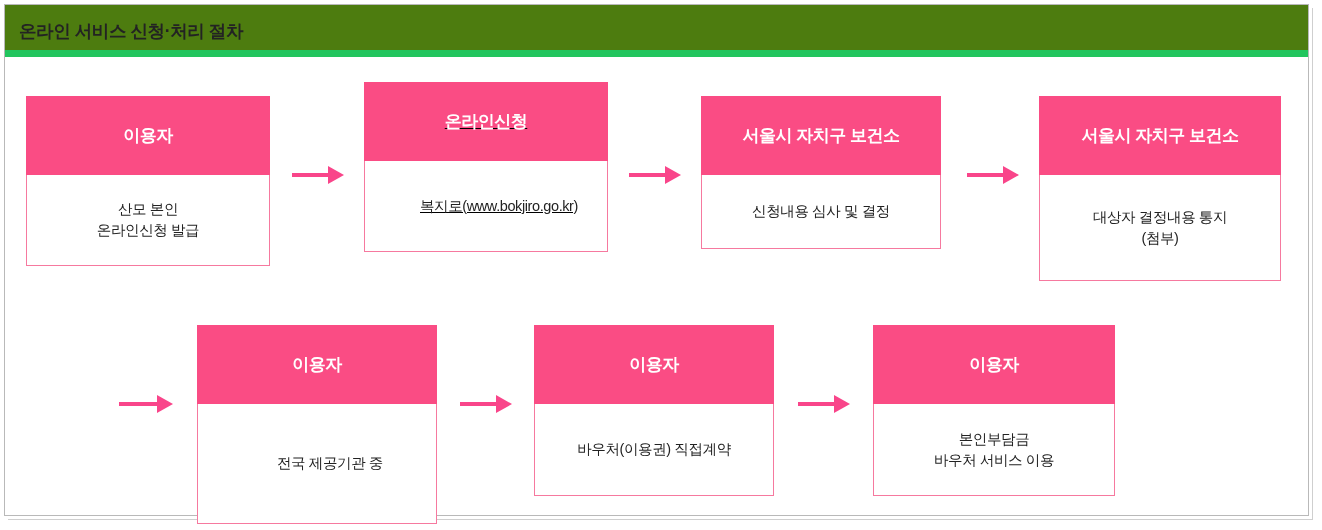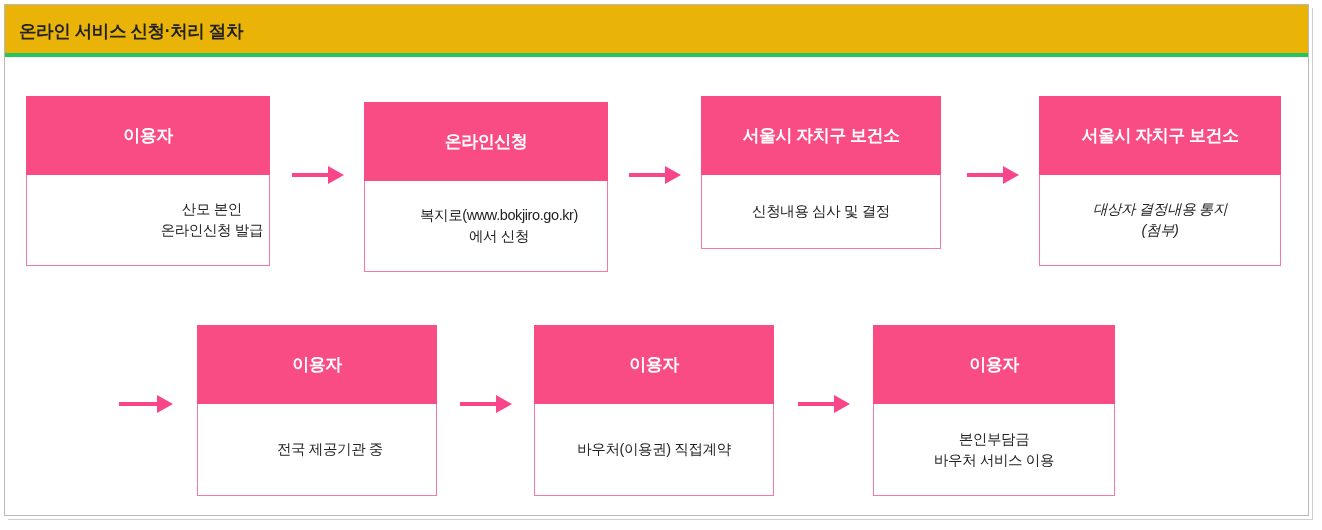--- a/index.html
+++ b/index.html
@@ -31,23 +31,23 @@
     box-shadow: 3px 3px 0 0 #ffffff, 4px 4px 0 0 #cfcfcf;
   }
 
   
   .panel-title-bar {
     position: absolute;
     left: 0;
     top: 0;
     right: 0;
     height: 52px;
-    border-bottom: 4px solid #22c55e;
-    box-sizing: border-box;
-    background: #eab308;
+    border-bottom: 7px solid #22c55e;
+    box-sizing: border-box;
+    background: #4d7c0f;
   }
   .panel-title {
     position: absolute;
     left: 14px;
     top: 14px;
     font-size: 17.5px;
     font-weight: bold;
     color: #232323;
     letter-spacing: -0.4px;
     white-space: nowrap;
@@ -126,68 +126,67 @@
   <div class="panel">
 
     <div class="panel-title-bar">
       <div class="panel-title">온라인 서비스 신청·처리 절차</div>
     </div>
 
     <div class="diagram">
 
     <div class="node" style="left: 21px; top: 38px; width: 244px; height: 170px;">
           <div class="node-head" style="height: 79px;">이용자</div>
-          <div class="node-body" style="height: 91px; justify-content: flex-end;">
+          <div class="node-body" style="height: 91px;">
             <div>
               <span class="ln">산모 본인</span>
               <span class="ln">온라인신청 발급</span>
             </div>
           </div>
         </div>
-        <div class="node" style="left: 359px; top: 44px; width: 244px; height: 138px;">
+        <div class="node" style="left: 359px; top: 24px; width: 244px; height: 138px; text-decoration: underline;">
           <div class="node-head" style="height: 79px;">온라인신청</div>
           <div class="node-body" style="height: 91px; padding-left: 32px;">
             <div>
               <span class="ln">복지로(www.bokjiro.go.kr)</span>
-              <span class="ln">에서 신청</span>
             </div>
           </div>
         </div>
         <div class="node" style="left: 696px; top: 38px; width: 240px; height: 170px;">
           <div class="node-head" style="height: 79px;">서울시 자치구 보건소</div>
           <div class="node-body" style="height: 74px;">
             <div>
               <span class="ln">신청내용 심사 및 결정</span>
             </div>
           </div>
         </div>
         <div class="node" style="left: 1034px; top: 38px; width: 242px; height: 170px;">
           <div class="node-head" style="height: 79px;">서울시 자치구 보건소</div>
-          <div class="node-body" style="height: 91px; font-style: italic;">
+          <div class="node-body" style="height: 106px;">
             <div>
               <span class="ln">대상자 결정내용 통지</span>
               <span class="ln">(첨부)</span>
             </div>
           </div>
         </div>
         <div class="arrow" style="left: 287px; top: 105px; width: 52px;">
           <div class="shaft" style="width: 36px;"></div>
           <div class="head" style="left: 36px;"></div>
         </div>
         <div class="arrow" style="left: 624px; top: 105px; width: 52px;">
           <div class="shaft" style="width: 36px;"></div>
           <div class="head" style="left: 36px;"></div>
         </div>
         <div class="arrow" style="left: 962px; top: 105px; width: 52px;">
           <div class="shaft" style="width: 36px;"></div>
           <div class="head" style="left: 36px;"></div>
         </div>
         <div class="node" style="left: 192px; top: 267px; width: 240px; height: 171px;">
           <div class="node-head" style="height: 79px;">이용자</div>
-          <div class="node-body" style="height: 92px; padding-left: 32px;">
+          <div class="node-body" style="height: 120px; padding-left: 32px;">
             <div>
               <span class="ln">전국 제공기관 중</span>
             </div>
           </div>
         </div>
         <div class="node" style="left: 529px; top: 267px; width: 240px; height: 171px;">
           <div class="node-head" style="height: 79px;">이용자</div>
           <div class="node-body" style="height: 92px;">
             <div>
               <span class="ln">바우처(이용권) 직접계약</span>

